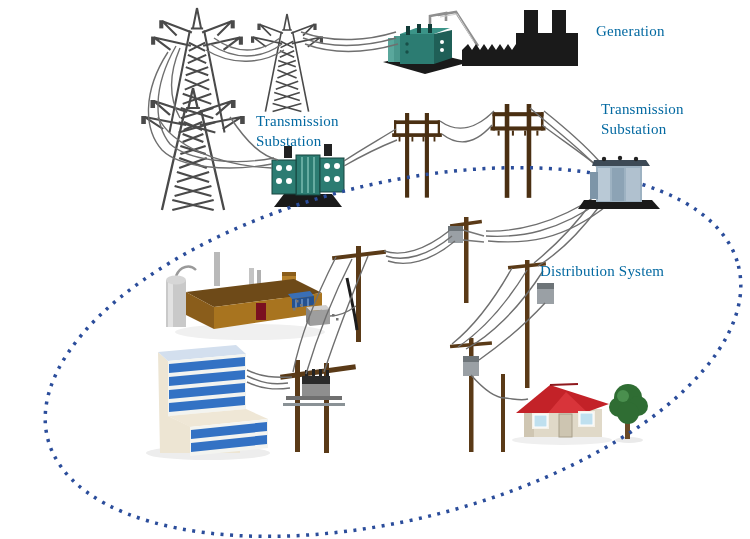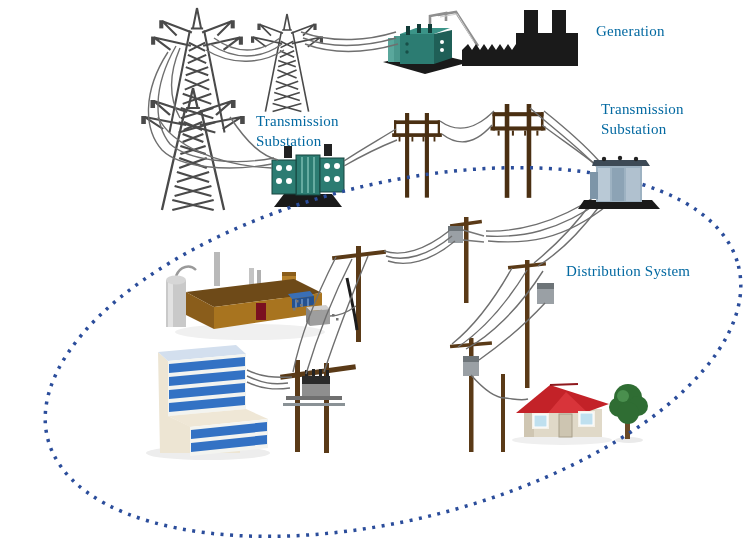--- a/index.html
+++ b/index.html
@@ -291,15 +291,15 @@
     <polygon points="594,160 646,160 650,166 592,166" fill="#3d4a56"></polygon>
     <circle cx="604" cy="159" r="2.2" fill="#222222"></circle>
     <circle cx="620" cy="158" r="2.2" fill="#222222"></circle>
     <circle cx="636" cy="159" r="2.2" fill="#222222"></circle>
   </g>
 </svg>
 
 <div class="lbl" style="left:596px;top:22px;width:140px">Generation</div>
 <div class="lbl" style="left:256px;top:112px;width:135px">Transmission Substation</div>
 <div class="lbl" style="left:601px;top:100px;width:125px">Transmission Substation</div>
-<div class="lbl" style="left:566px;top:262px;width:125px">Distribution System</div>
+<div class="lbl" style="left:540px;top:262px;width:125px">Distribution System</div>
 
 </div>
 
 </body></html>

